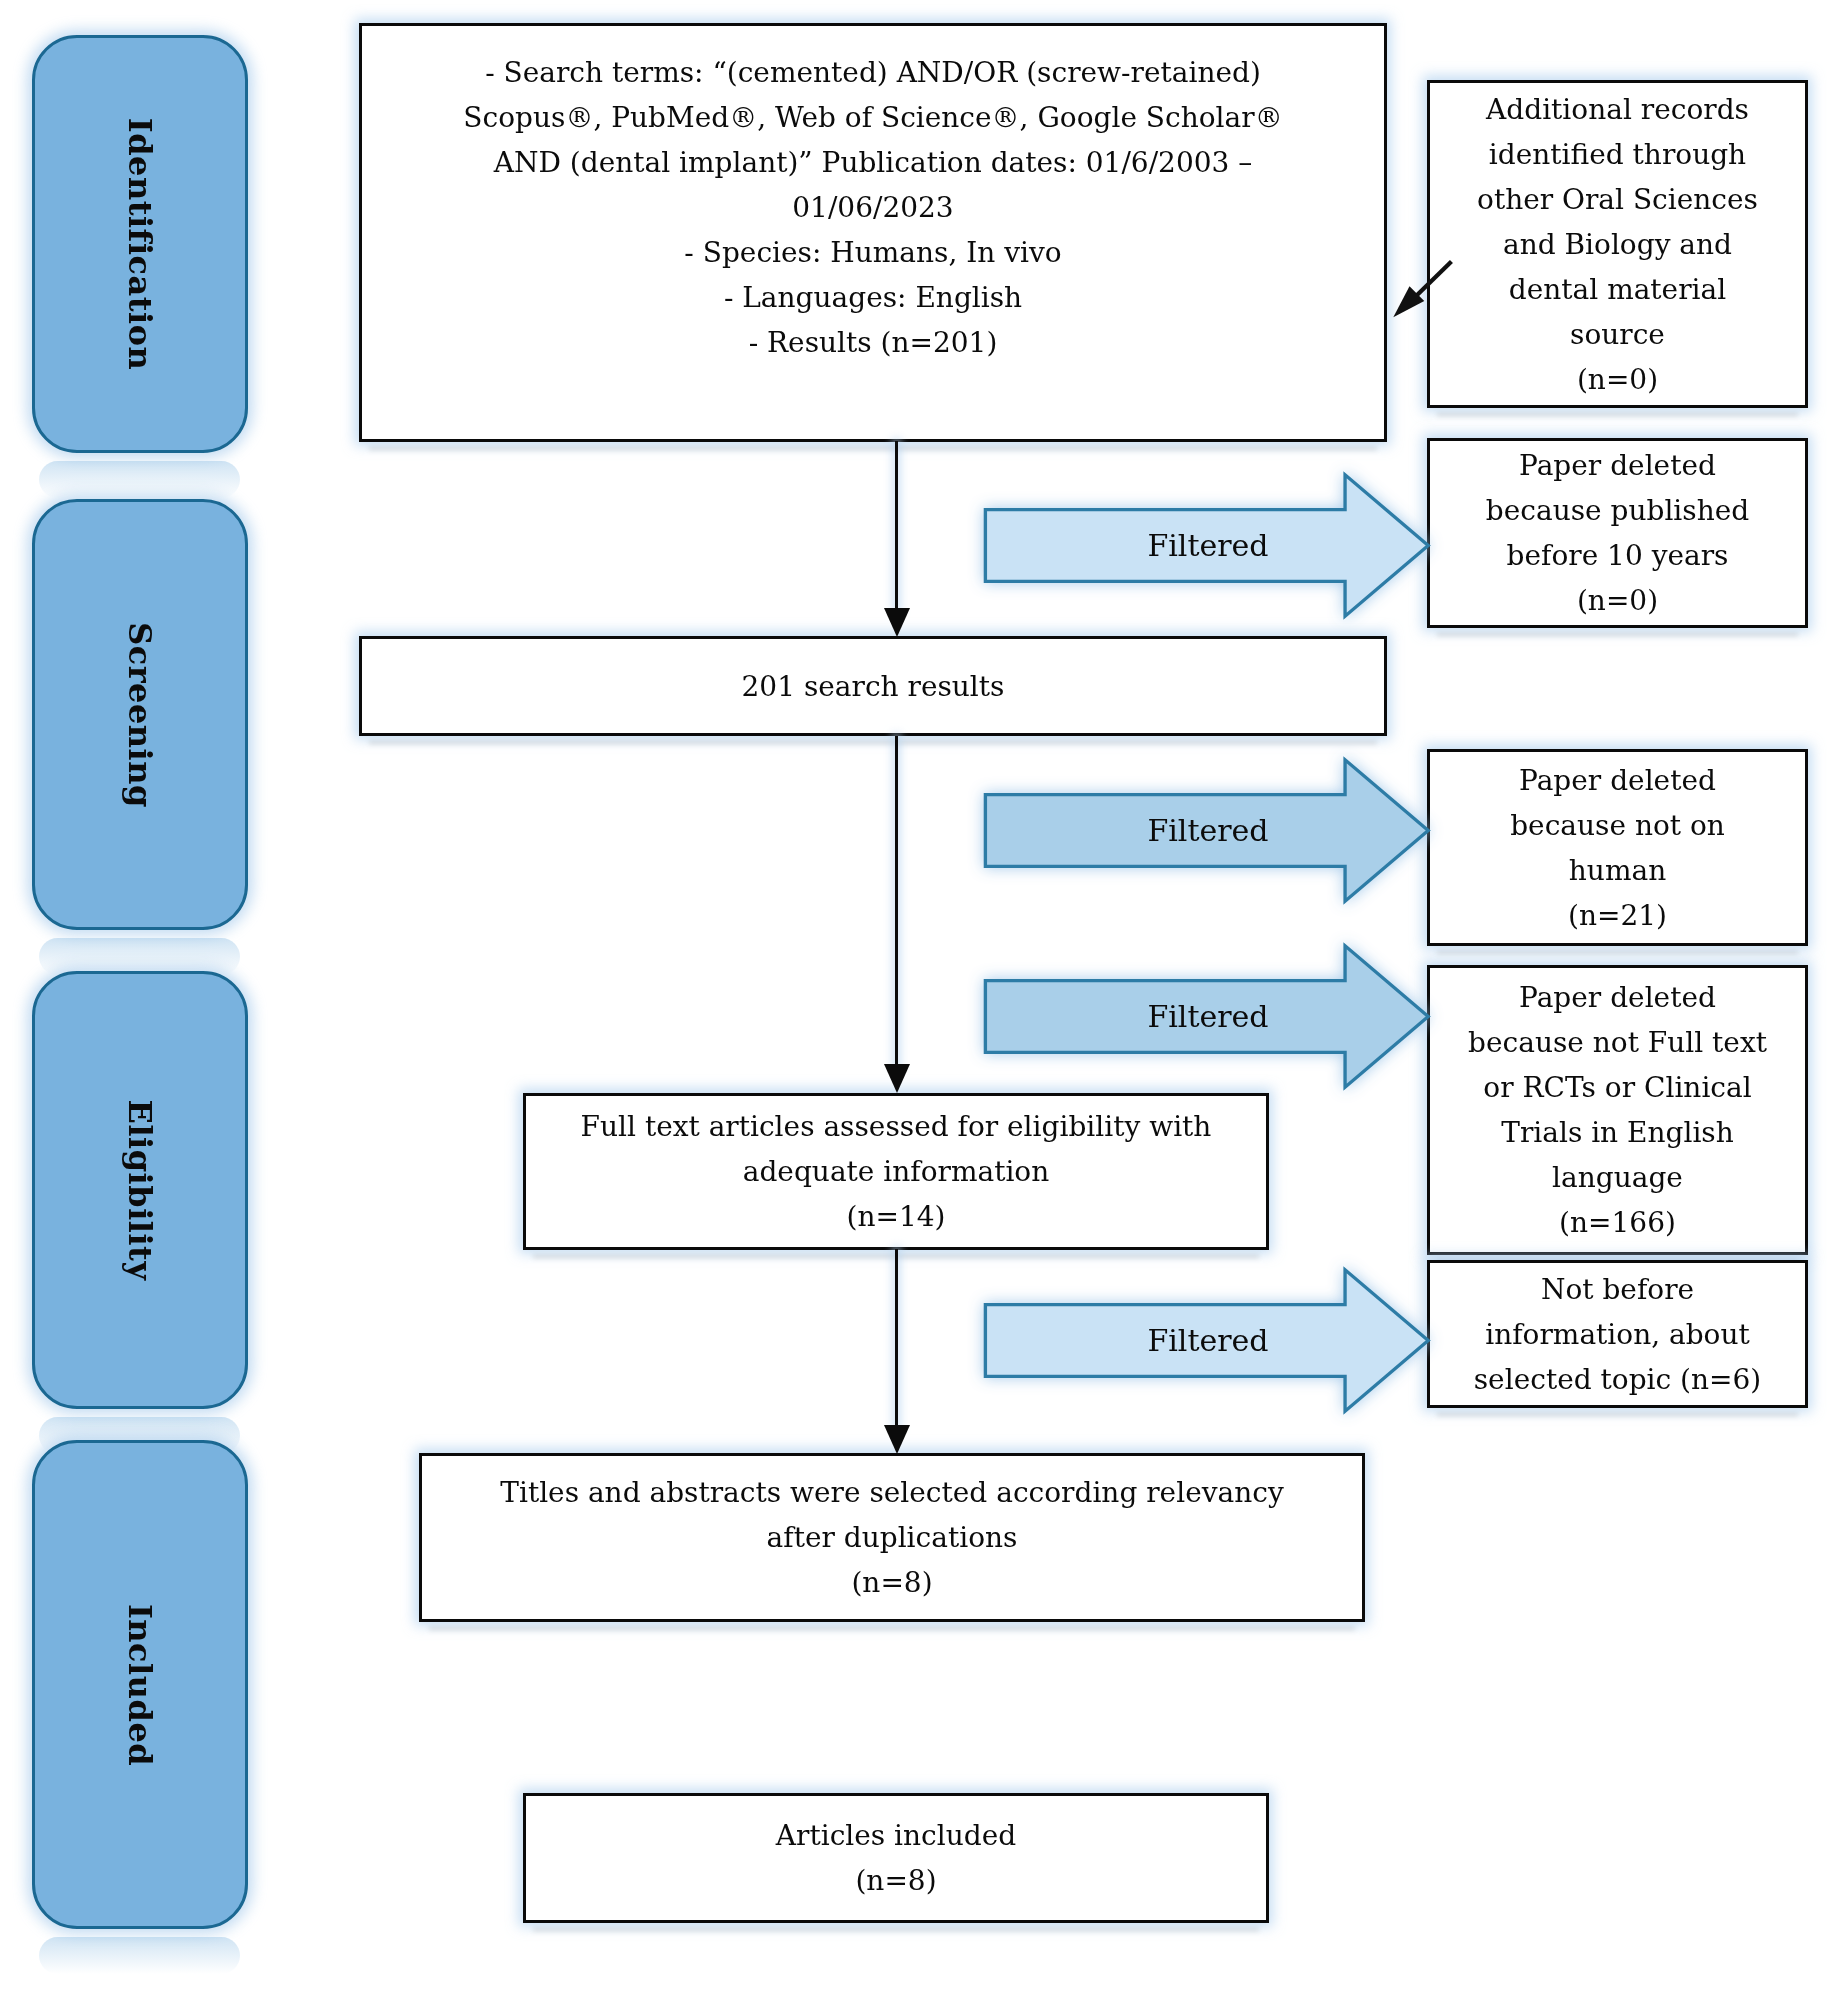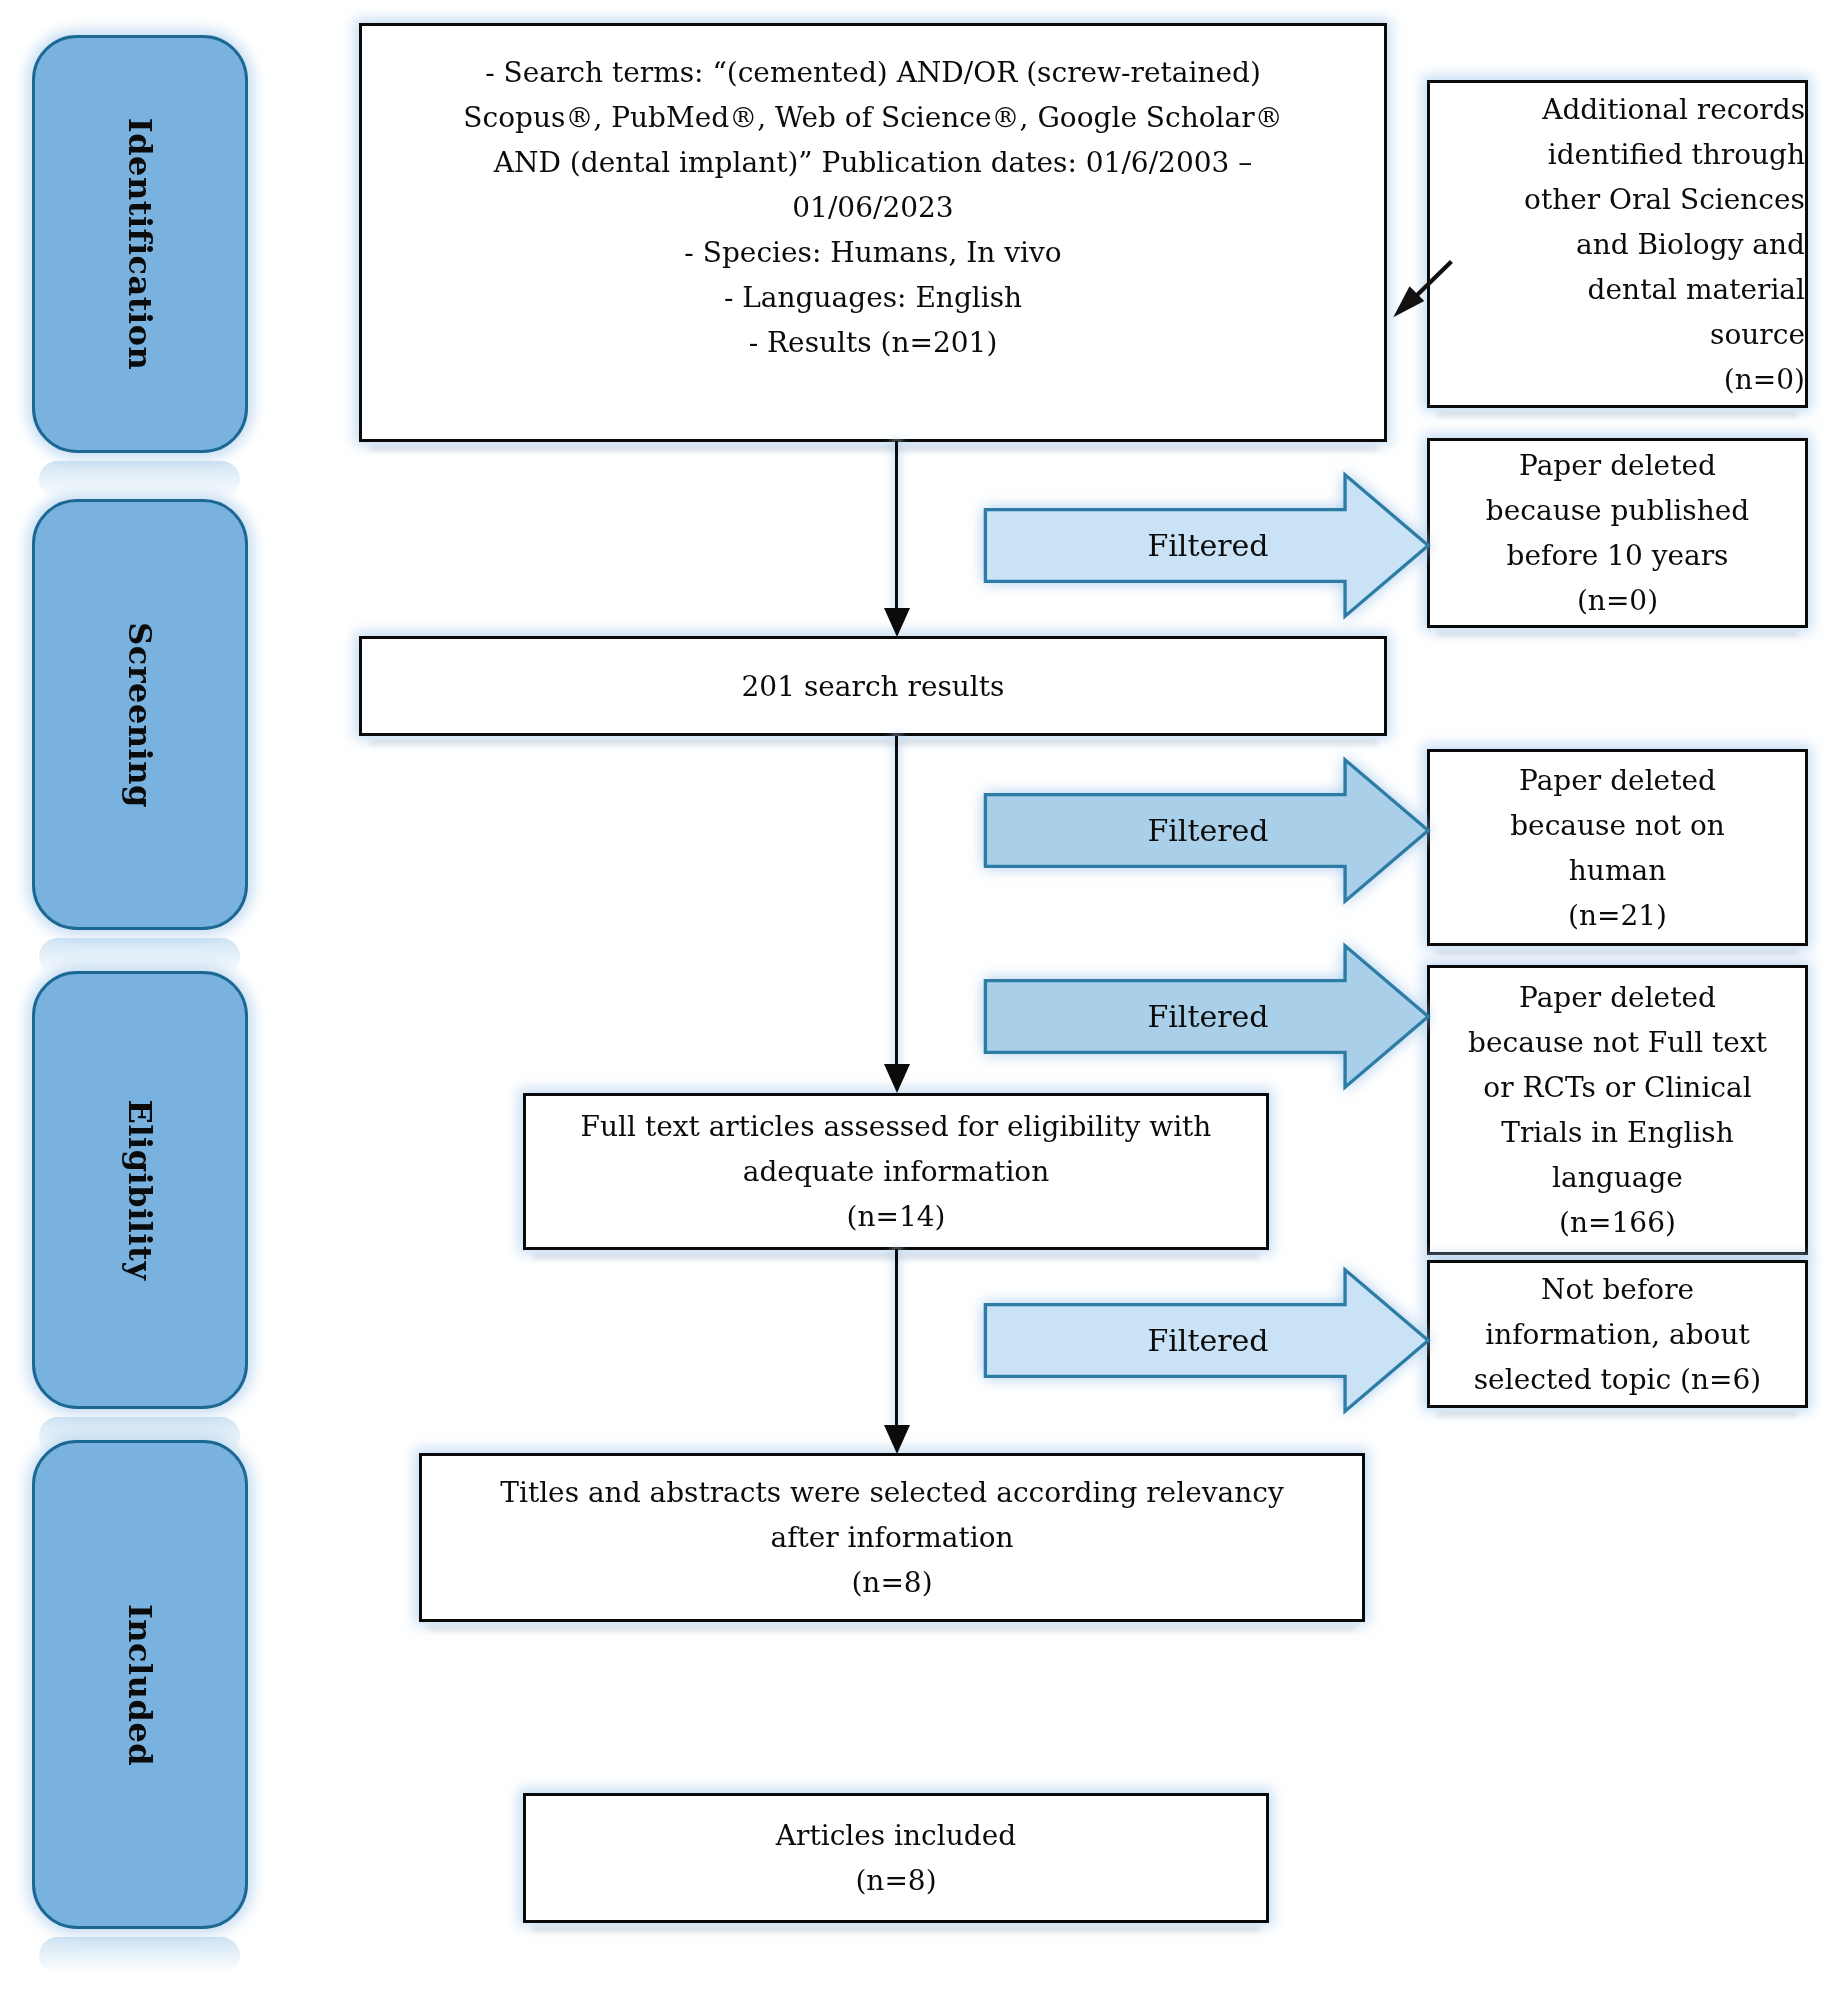--- a/index.html
+++ b/index.html
@@ -98,30 +98,30 @@
   </div>
 
   <div class="wbox" style="left:523px;top:1093px;width:746px;height:157px;">
     <div>Full text articles assessed for eligibility with</div>
     <div>adequate information</div>
     <div>(n=14)</div>
   </div>
 
   <div class="wbox" style="left:419px;top:1453px;width:946px;height:169px;">
     <div>Titles and abstracts were selected according relevancy</div>
-    <div>after information</div>
+    <div>after duplications</div>
     <div>(n=8)</div>
   </div>
 
   <div class="wbox" style="left:523px;top:1793px;width:746px;height:130px;">
     <div>Articles included</div>
     <div>(n=8)</div>
   </div>
 
-  <div class="wbox" style="left:1427px;top:80px;width:381px;height:328px;align-items:flex-end;">
+  <div class="wbox" style="left:1427px;top:80px;width:381px;height:328px;">
     <div>Additional records</div>
     <div>identified through</div>
     <div>other Oral Sciences</div>
     <div>and Biology and</div>
     <div>dental material</div>
     <div>source</div>
     <div>(n=0)</div>
   </div>
 
   <div class="wbox" style="left:1427px;top:438px;width:381px;height:190px;">

